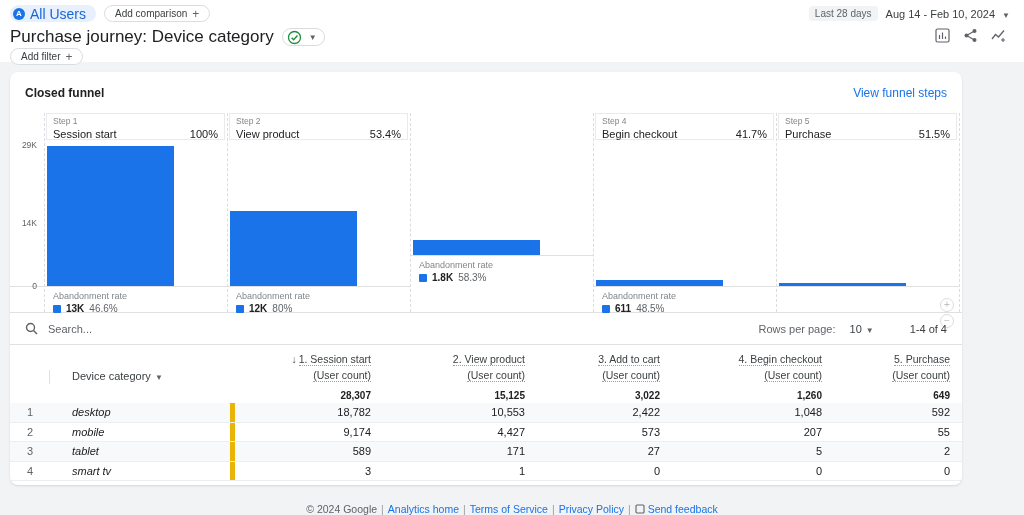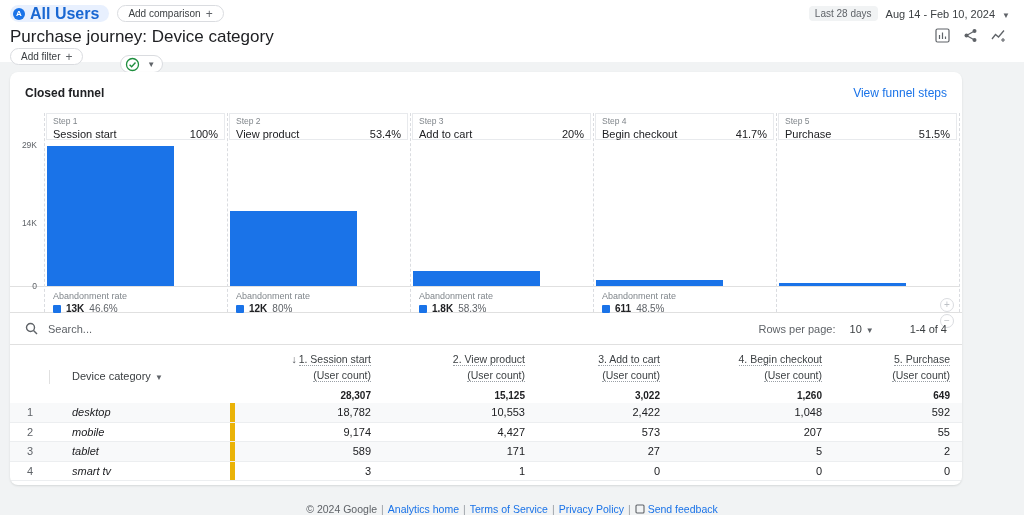--- a/index.html
+++ b/index.html
@@ -2,28 +2,28 @@
 <html><head>
 <meta charset="utf-8">
 <style>
   * { margin:0; padding:0; box-sizing:border-box; }
   html,body { width:1024px; height:515px; }
   body { font-family:"Liberation Sans","DejaVu Sans",sans-serif; background:#f1f3f4; overflow:hidden; position:relative; }
   .topbar { position:absolute; top:0; left:0; width:1024px; height:62px; background:#fff; }
   .chip-row { position:absolute; top:5px; left:10px; display:flex; gap:8px; align-items:center; }
   .seg-chip { display:flex; align-items:center; gap:5px; background:#e8f0fe; border-radius:12px; padding:2px 10px 2px 3px; height:17px; cursor:pointer; }
   .seg-avatar { width:12px; height:12px; border-radius:50%; background:#1a73e8; color:#fff; font-size:8px; font-weight:bold; display:flex; align-items:center; justify-content:center; }
-  .seg-label { font-size:16px; color:#1967d2; font-weight:bold; }
+  .seg-label { font-size:14px; color:#1967d2; font-weight:normal; }
   .pill { display:flex; align-items:center; gap:5px; border:1px solid #dadce0; border-radius:12px; padding:2px 10px; height:17px; font-size:10px; color:#3c4043; background:#fff; cursor:pointer; }
   .pill .plus { font-size:12px; color:#5f6368; }
   .daterow { position:absolute; top:6px; right:14px; display:flex; align-items:center; gap:8px; }
   .preset-chip { background:#f1f3f4; border-radius:4px; padding:2px 6px; font-size:10px; color:#5f6368; cursor:pointer; }
   .daterange { font-size:11px; color:#3c4043; cursor:pointer; }
   .caret { font-size:8px; color:#5f6368; margin-left:4px; }
-  .title-row { position:absolute; top:27px; left:10px; display:flex; align-items:center; gap:8px;flex-direction:column; }
+  .title-row { position:absolute; top:27px; left:10px; display:flex; align-items:center; gap:8px; }
   .page-title { font-size:17px; color:#202124; }
   .status-pill { display:flex; align-items:center; gap:3px; border:1px solid #dadce0; border-radius:12px; padding:1px 7px 1px 4px; height:18px; cursor:pointer; background:#fff; }
   .icons-row { position:absolute; top:28px; right:18px; display:flex; gap:13px; align-items:center; }
   .ic { width:15px; height:15px; cursor:pointer; }
   .filter-row { position:absolute; top:48px; left:10px; }
   .card { position:absolute; top:72px; left:10px; width:952px; height:413px; background:#fff; border-radius:8px; box-shadow:0 1px 2px rgba(60,64,67,.15); overflow:hidden; }
   .card-head { position:absolute; top:14px; left:15px; right:15px; display:flex; justify-content:space-between; }
   .chart-title { font-size:12px; font-weight:bold; color:#202124; }
   .link { font-size:12px; color:#1a73e8; cursor:pointer; }
   .chart-area { position:absolute; top:41px; left:0; width:952px; height:200px; border-bottom:1px solid #e0e0e0; }
@@ -188,27 +188,20 @@
           <div class="ab-label">Abandonment rate</div>
           <div class="ab-line">
               <span class="ab-sq"></span>
               <span class="ab-val">12K</span>
               <span class="ab-rate">80%</span>
             </div>
         </div>
       </div>
 
       <div class="fcol">
-        <div class="fhead">
-          <div class="fstep">Step 3</div>
-          <div class="fname-row">
-              <span class="fname">Add to cart</span>
-              <span class="fpct">20%</span>
-            </div>
-        </div>
         <div class="fplot">
             <div class="bar" style="height: 14.9px; background: rgb(26, 115, 232);"></div>
           </div>
         <div class="fabandon">
           <div class="ab-label">Abandonment rate</div>
           <div class="ab-line">
               <span class="ab-sq"></span>
               <span class="ab-val">1.8K</span>
               <span class="ab-rate">58.3%</span>
             </div>

